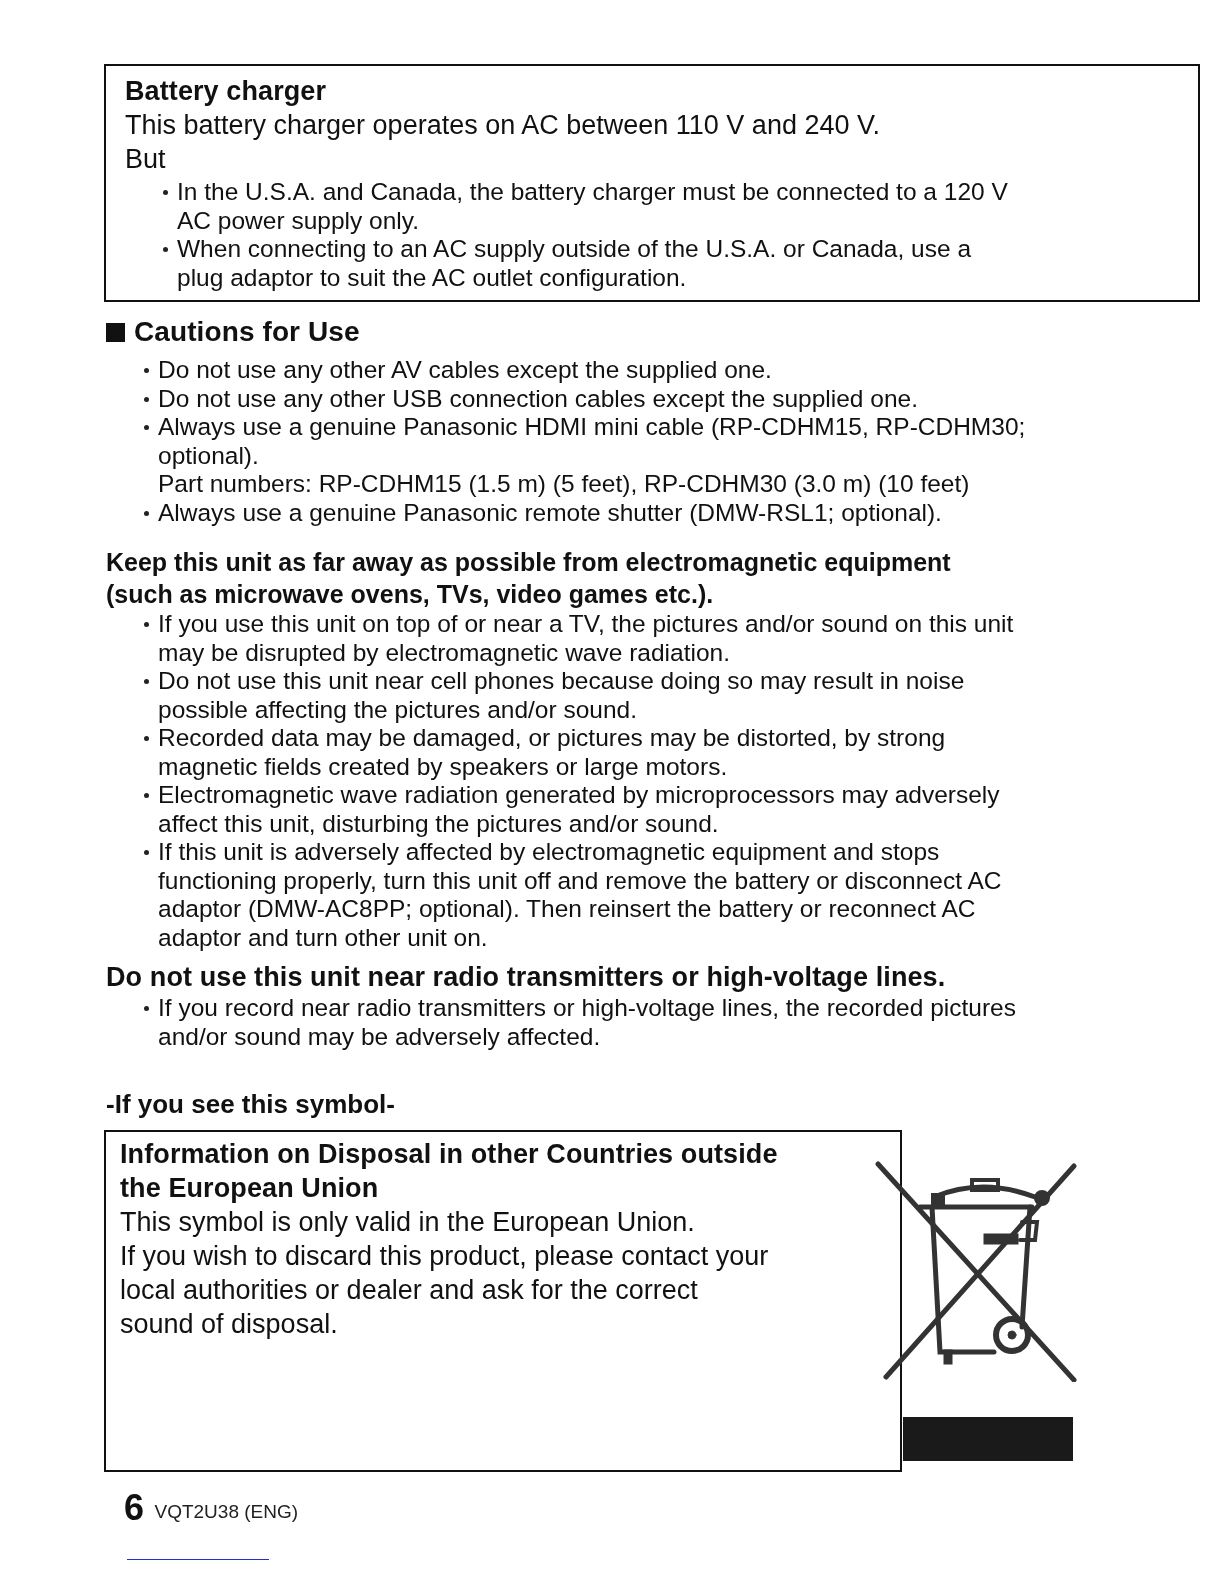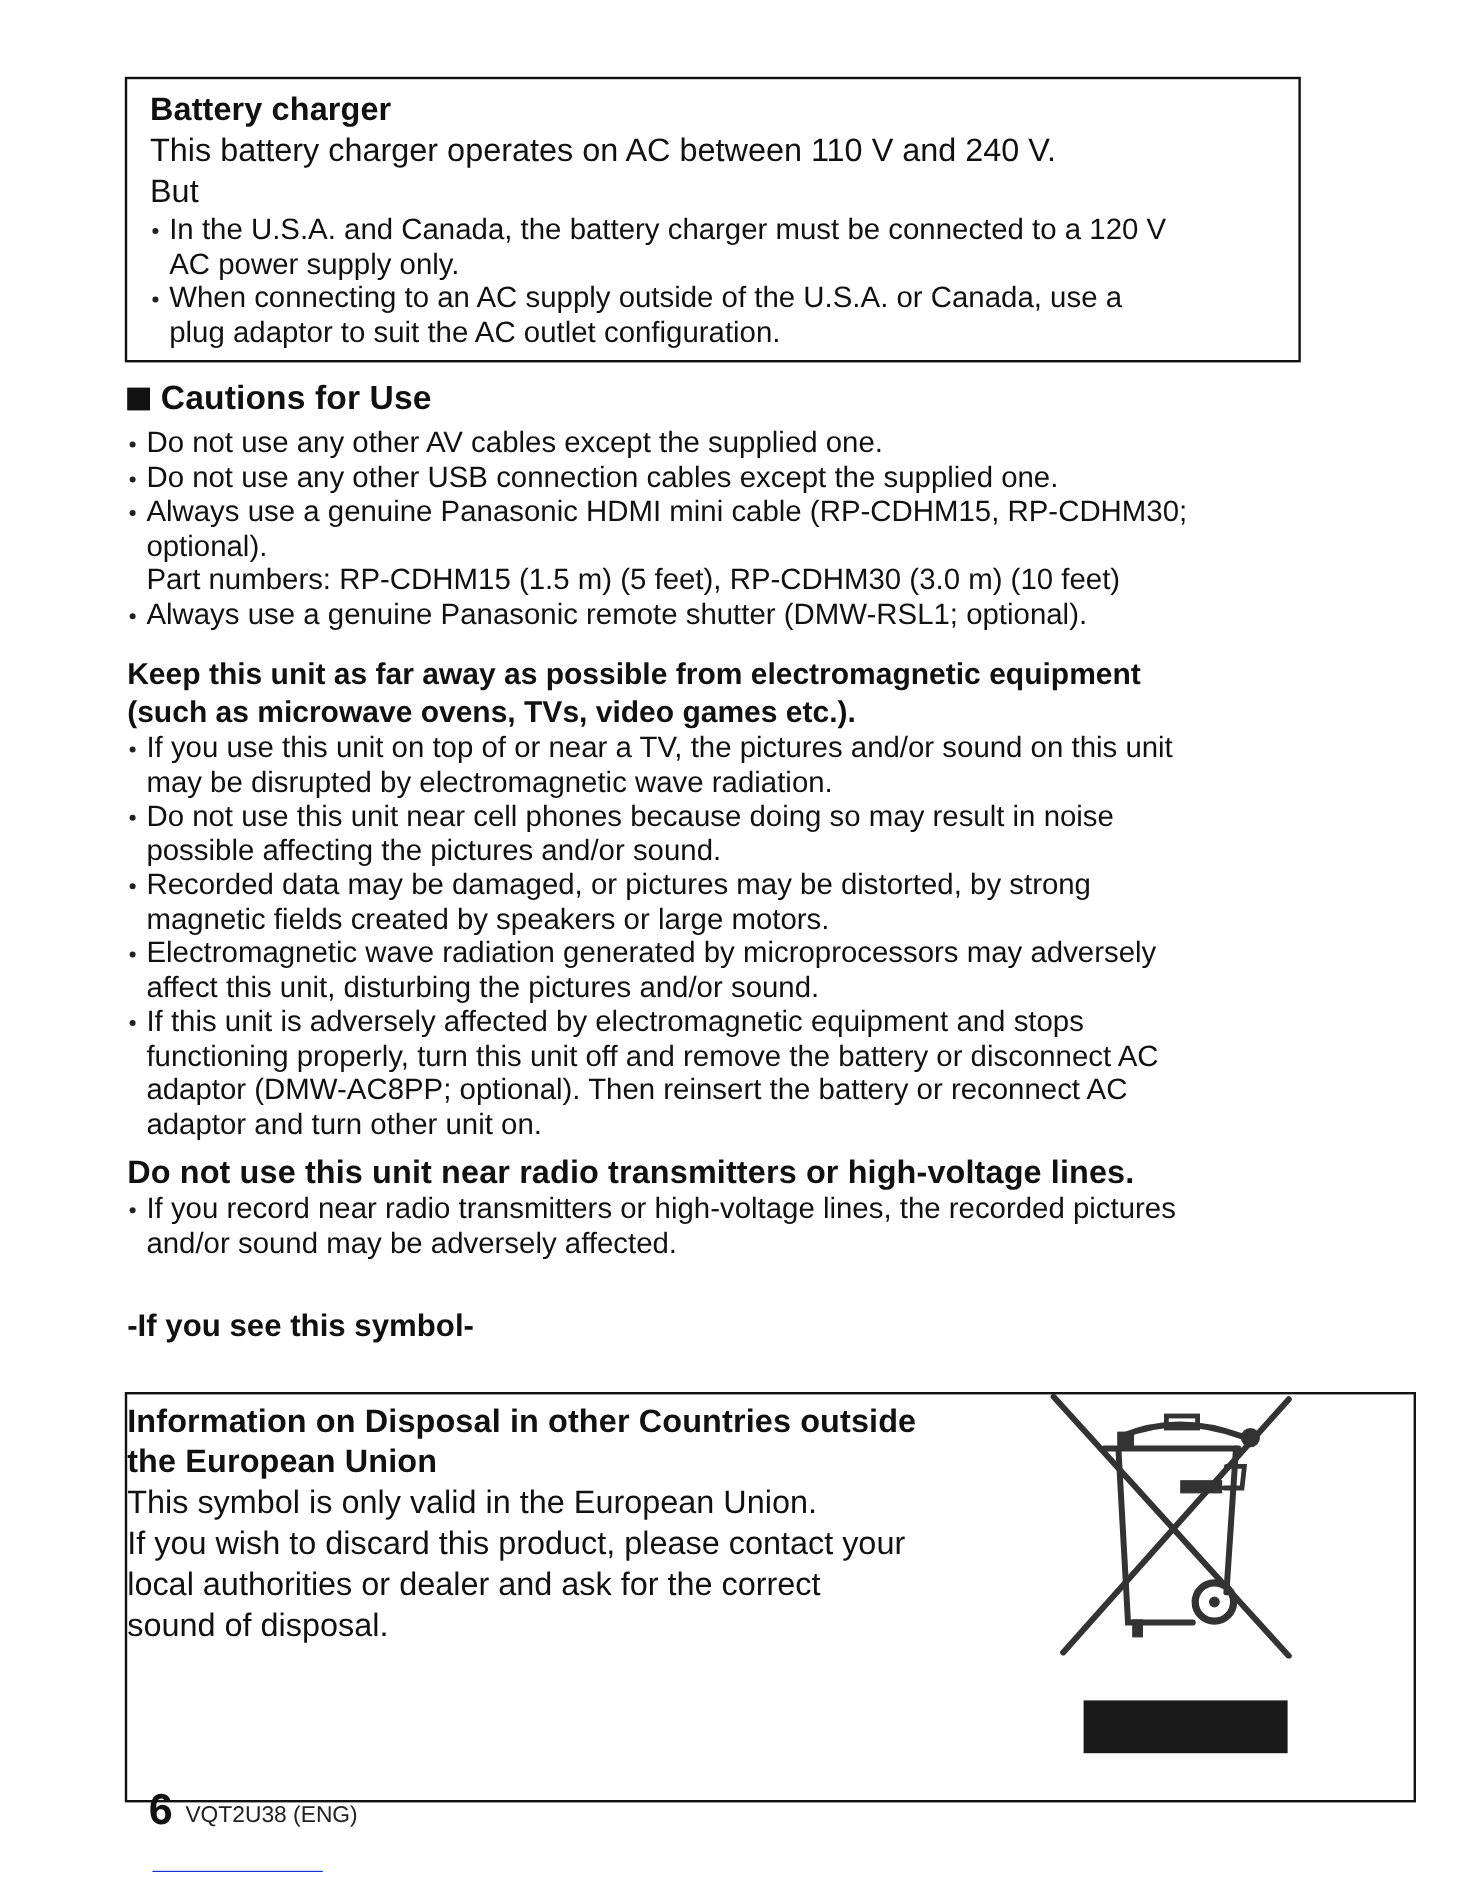--- a/index.html
+++ b/index.html
@@ -3,25 +3,25 @@
   <meta charset="utf-8">
   <style>
     html, body { margin: 0; padding: 0; background: #ffffff; }
     body {
       width: 1224px; height: 1584px; position: relative; overflow: hidden;
       font-family: "Liberation Sans", "DejaVu Sans", sans-serif; color: #111;
     }
     .box {
       position: absolute; border: 2px solid #111; box-sizing: border-box;
     }
-    #box-charger { left: 104px; top: 64px; width: 980px; height: 238px; padding: 8px 0 0 19px; }
-    #box-disposal { left: 104px; top: 1160px; width: 1076px; height: 342px; padding: 5px 0 0 0; }
+    #box-charger { left: 104px; top: 64px; width: 1096px; height: 238px; padding: 8px 0 0 19px; }
+    #box-disposal { left: 104px; top: 1130px; width: 798px; height: 342px; padding: 5px 0 0 14px; }
     .h-bold { font-weight: bold; font-size: 27px; line-height: 34px; letter-spacing: 0.1px; }
     .body-lg { font-size: 27px; line-height: 34px; }
-    .bul { font-size: 24.5px; line-height: 28.5px; position: relative; padding-left: 16px; }
+    .bul { font-size: 24.5px; line-height: 28.5px; position: relative; padding-left: 16px; margin-left: 36px; }
     .bul::before {
       content: ""; position: absolute; left: 2px; top: 12px; width: 5px; height: 5px;
       border-radius: 50%; background: #222;
     }
     .sec { position: absolute; left: 106px; width: 1010px; }
     .sq { display: inline-block; width: 19px; height: 19px; background: #111; margin-right: 9px; vertical-align: -1px; }
     .sub-bold { font-weight: bold; font-size: 25px; line-height: 32px; }
     #footer { position: absolute; left: 124px; top: 1487px; }
     #page-num { font-weight: bold; font-size: 36px; vertical-align: -2px; }
     #doc-code { font-size: 19px; margin-left: 6px; color: #222; }

